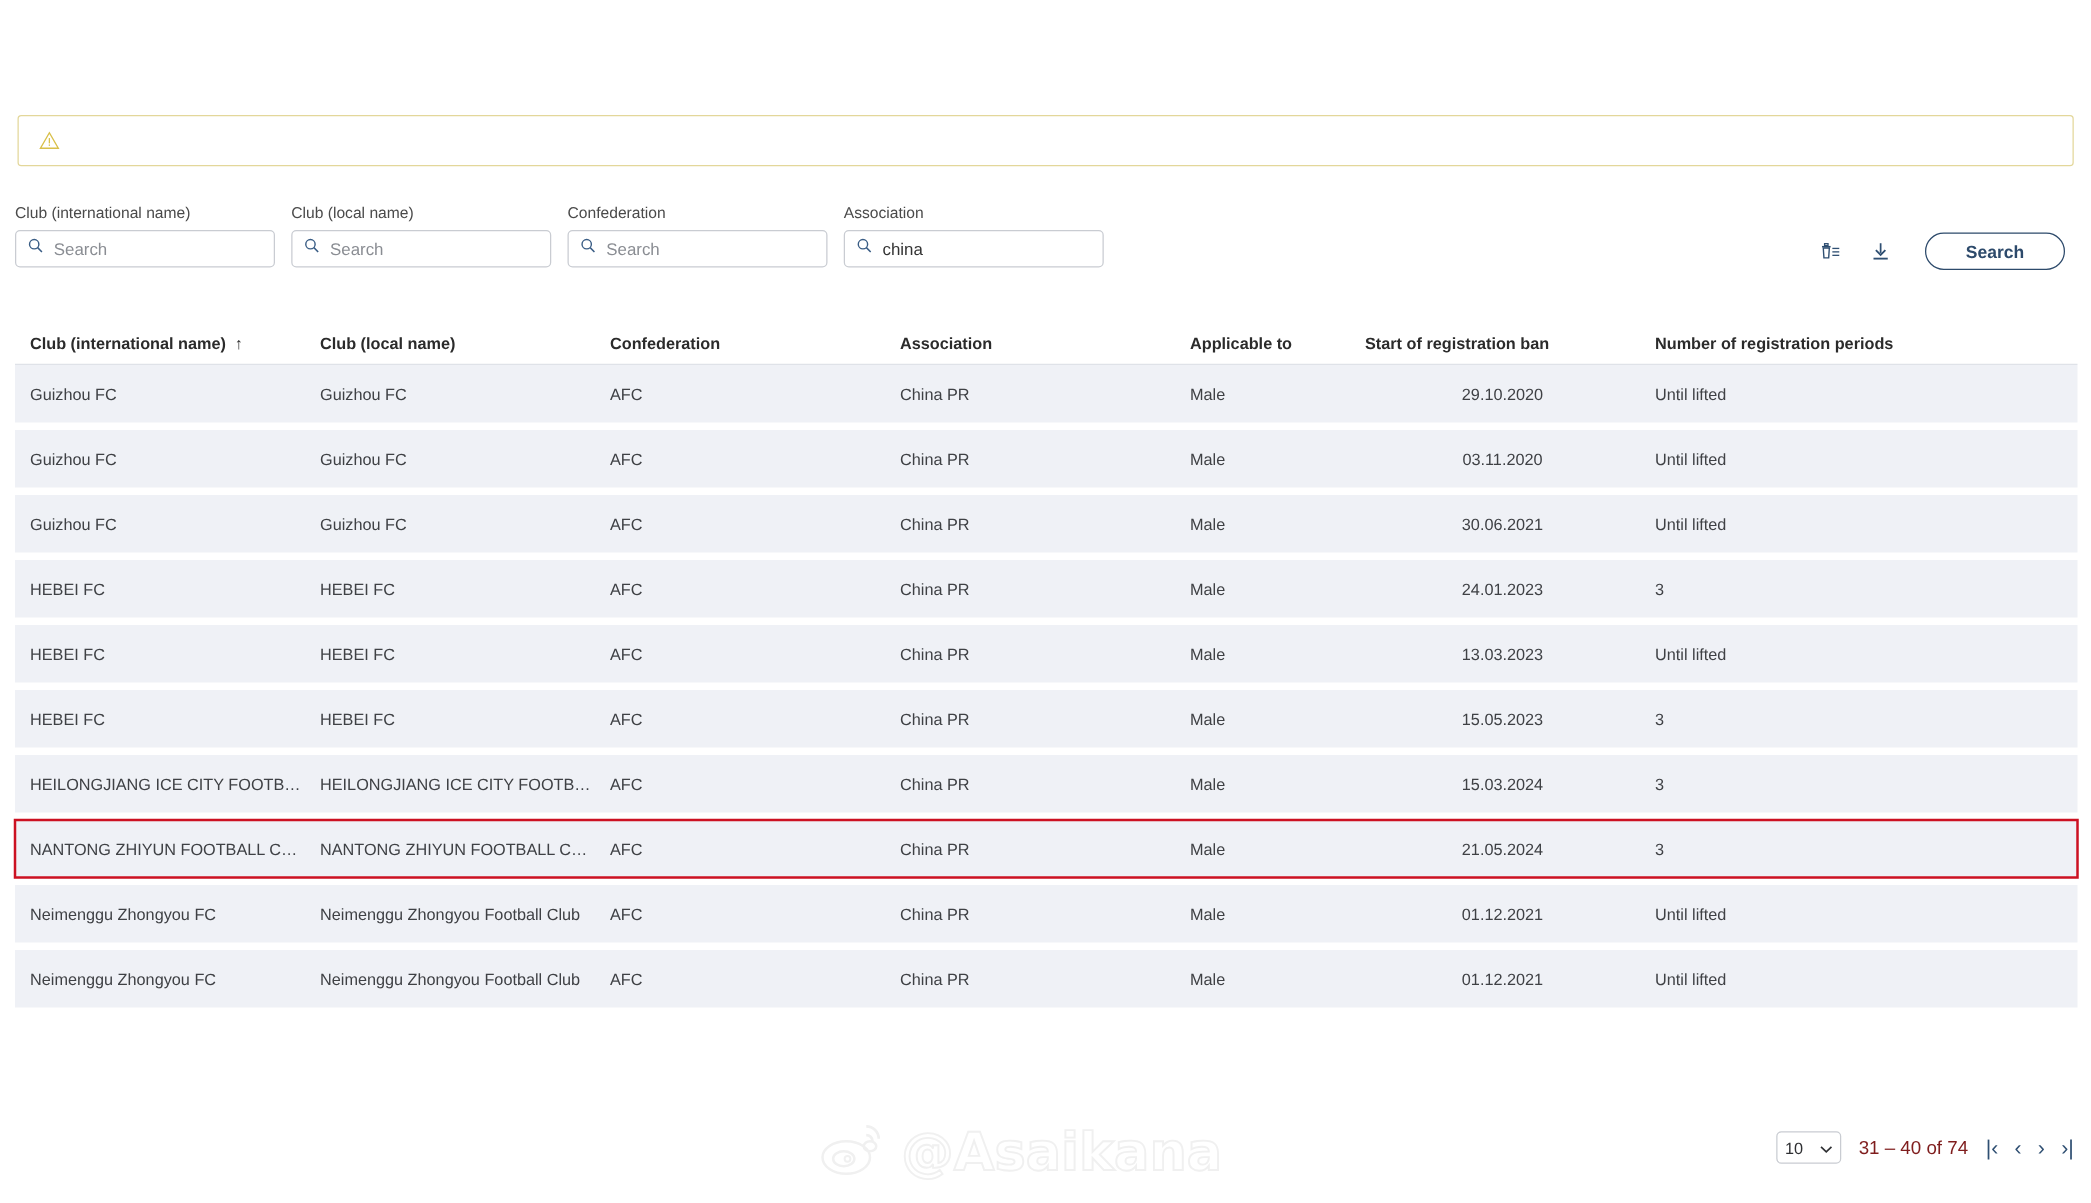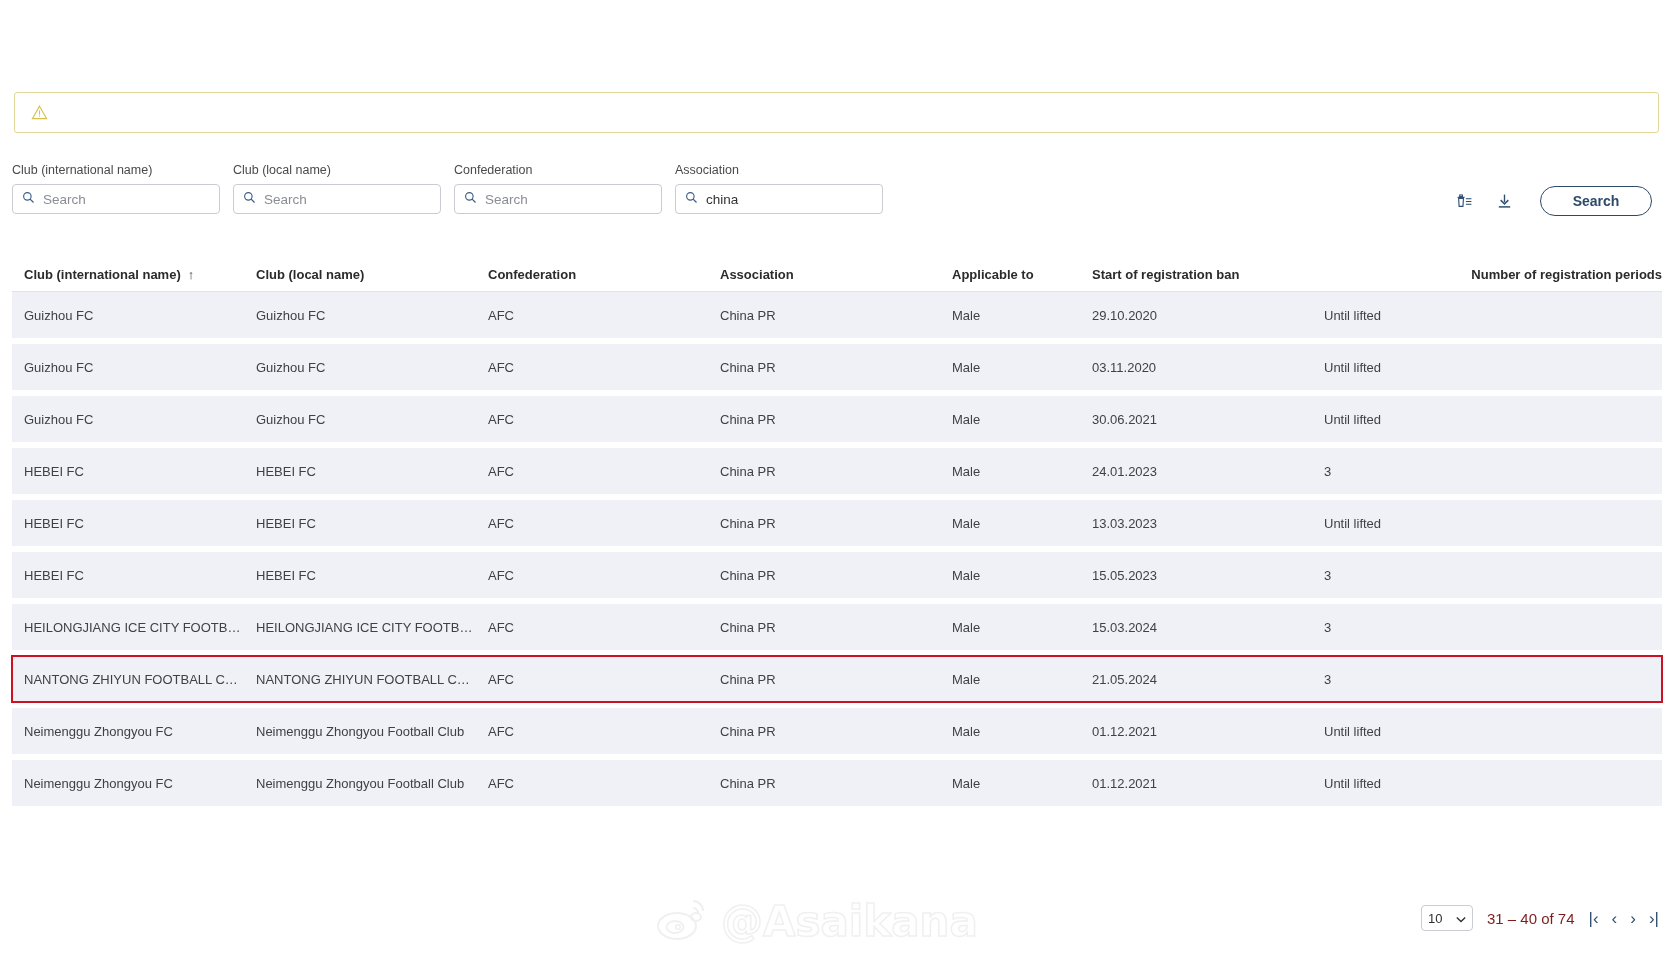--- a/index.html
+++ b/index.html
@@ -164,22 +164,22 @@
     overflow: hidden;
     text-overflow: ellipsis;
   }
 
   
   .c0 { width: 232px; }
   .c1 { width: 232px; }
   .c2 { width: 232px; }
   .c3 { width: 232px; }
   .c4 { width: 140px; }
-  .c5 { width: 232px; }
-  .c6 { width: 350px; justify-content: flex-end; }
+  .c5 { width: 232px; text-align: center; }
+  .c6 { width: 350px; }
 
   
   .pagination {
     position: absolute;
     right: 14px; top: 905px;
     display: flex;
     align-items: center;
     gap: 14px;
   }
   .page-size {

